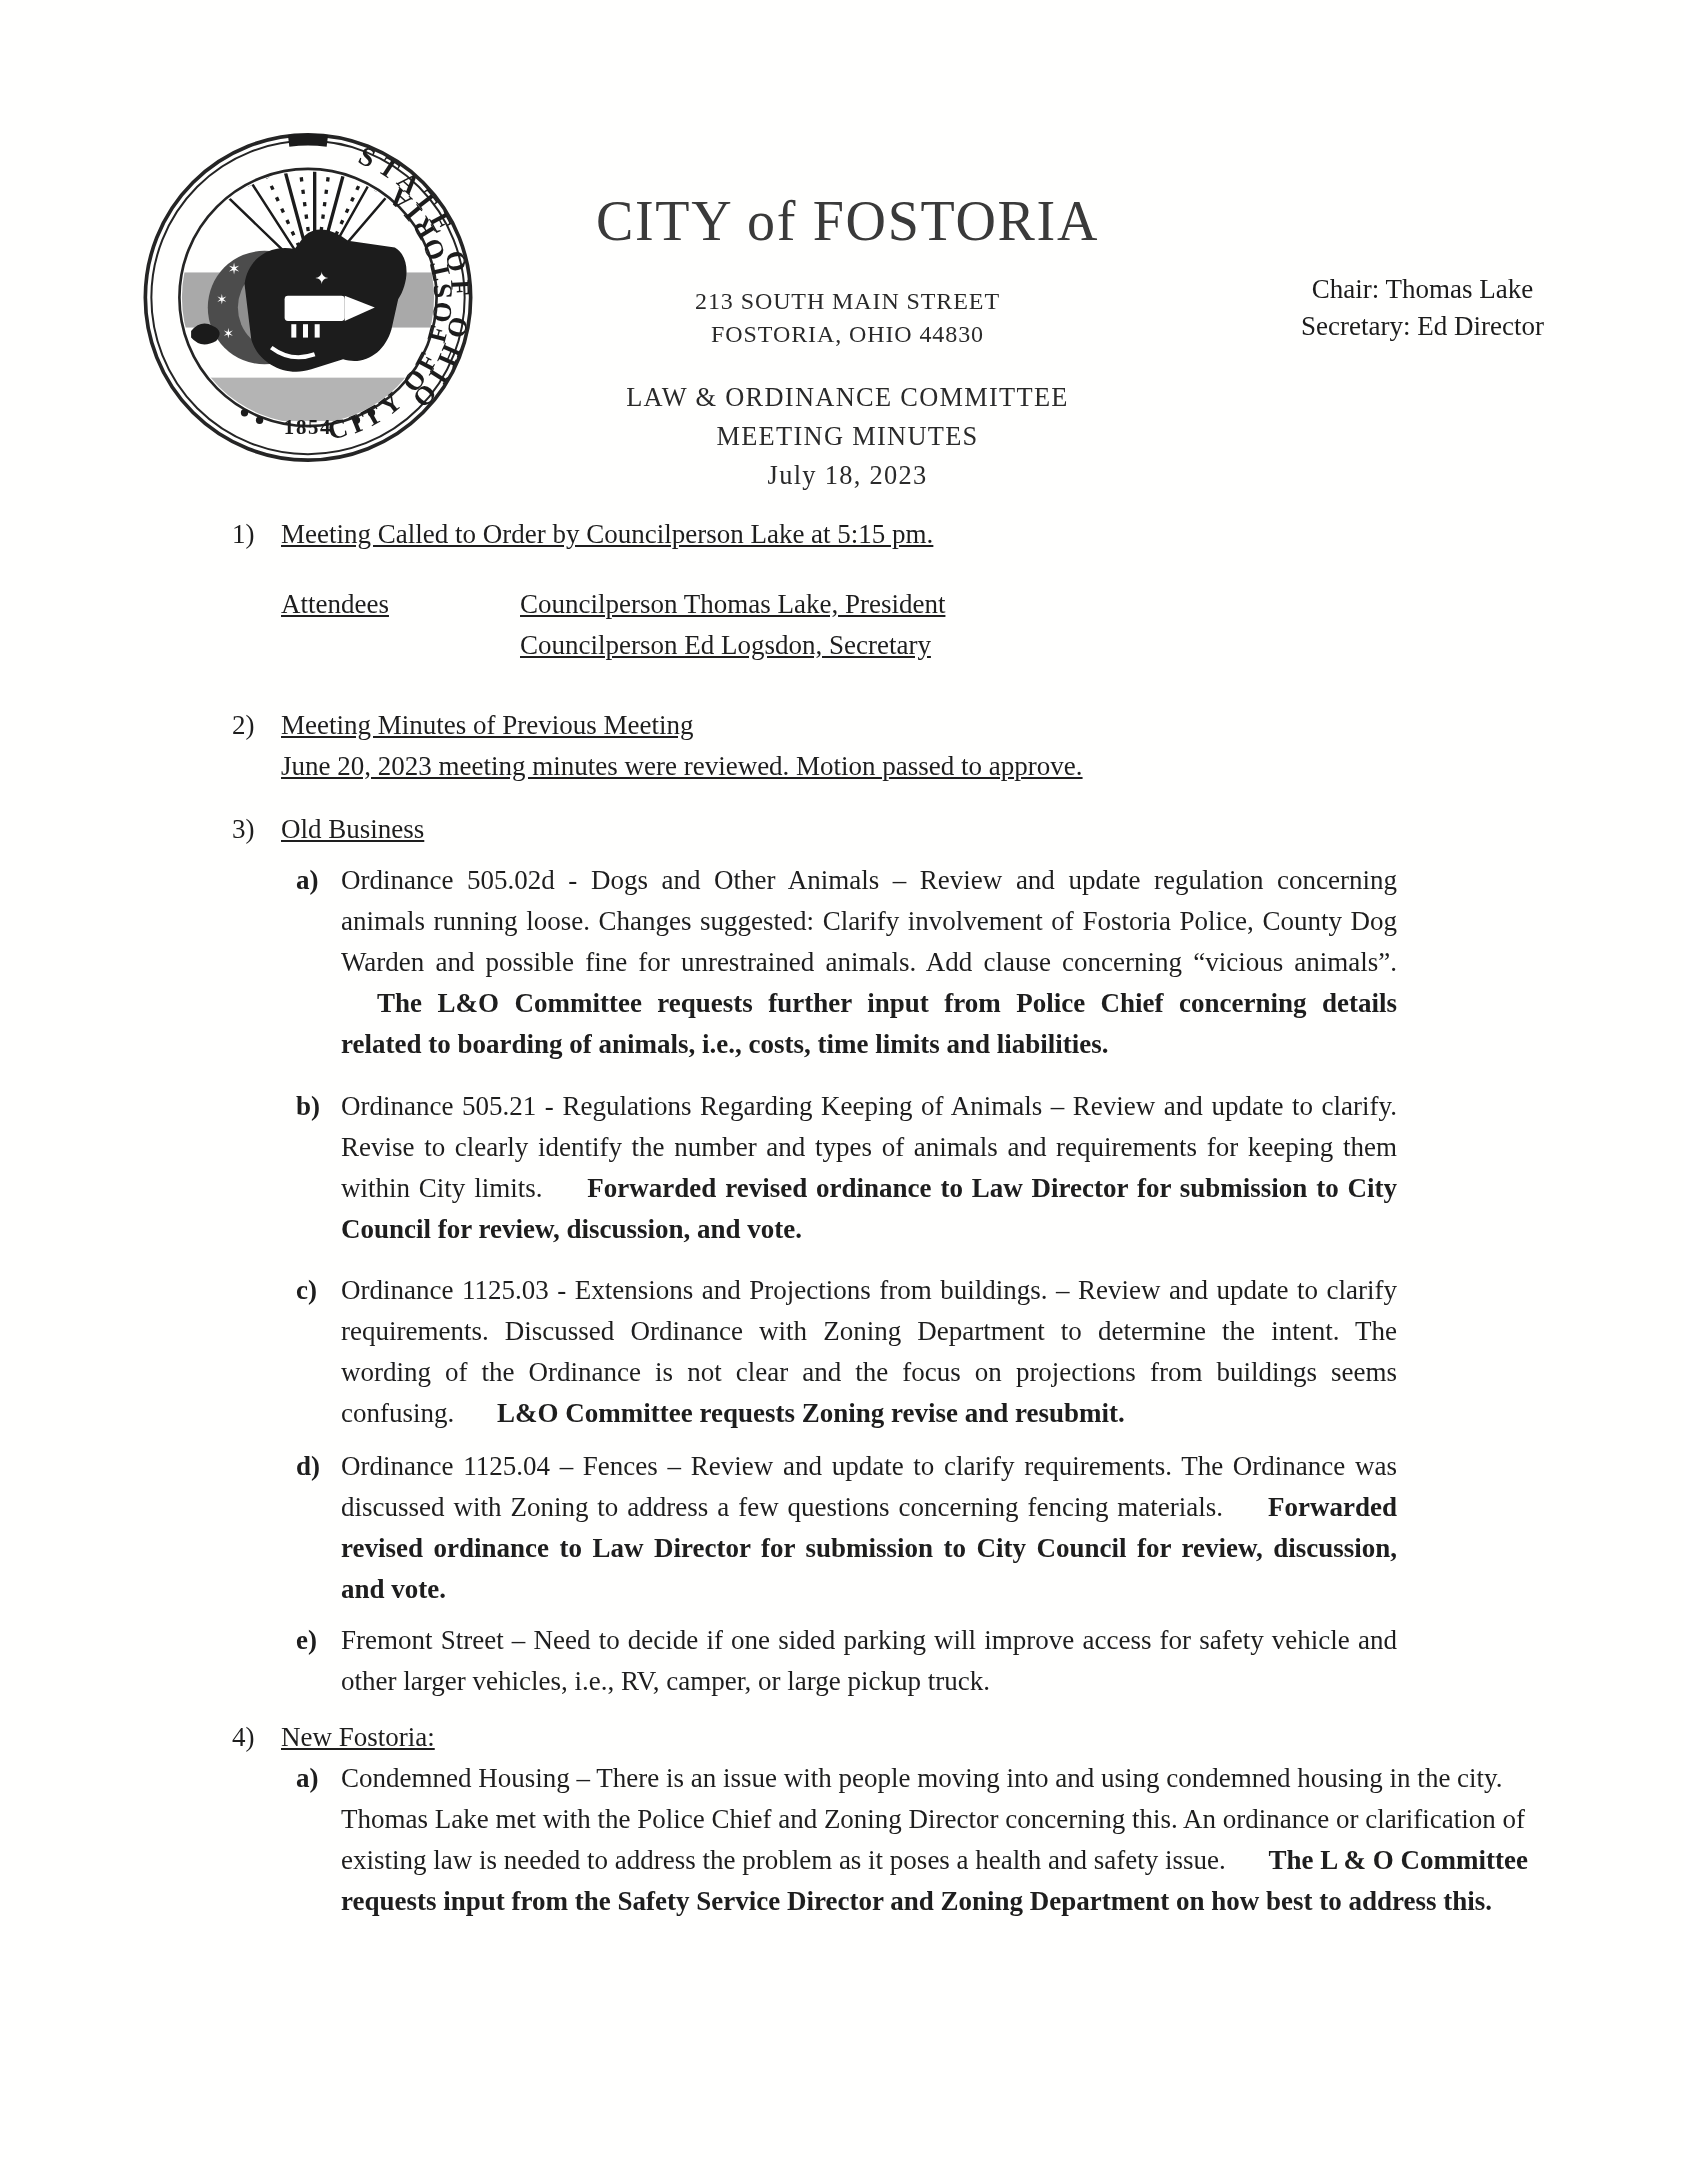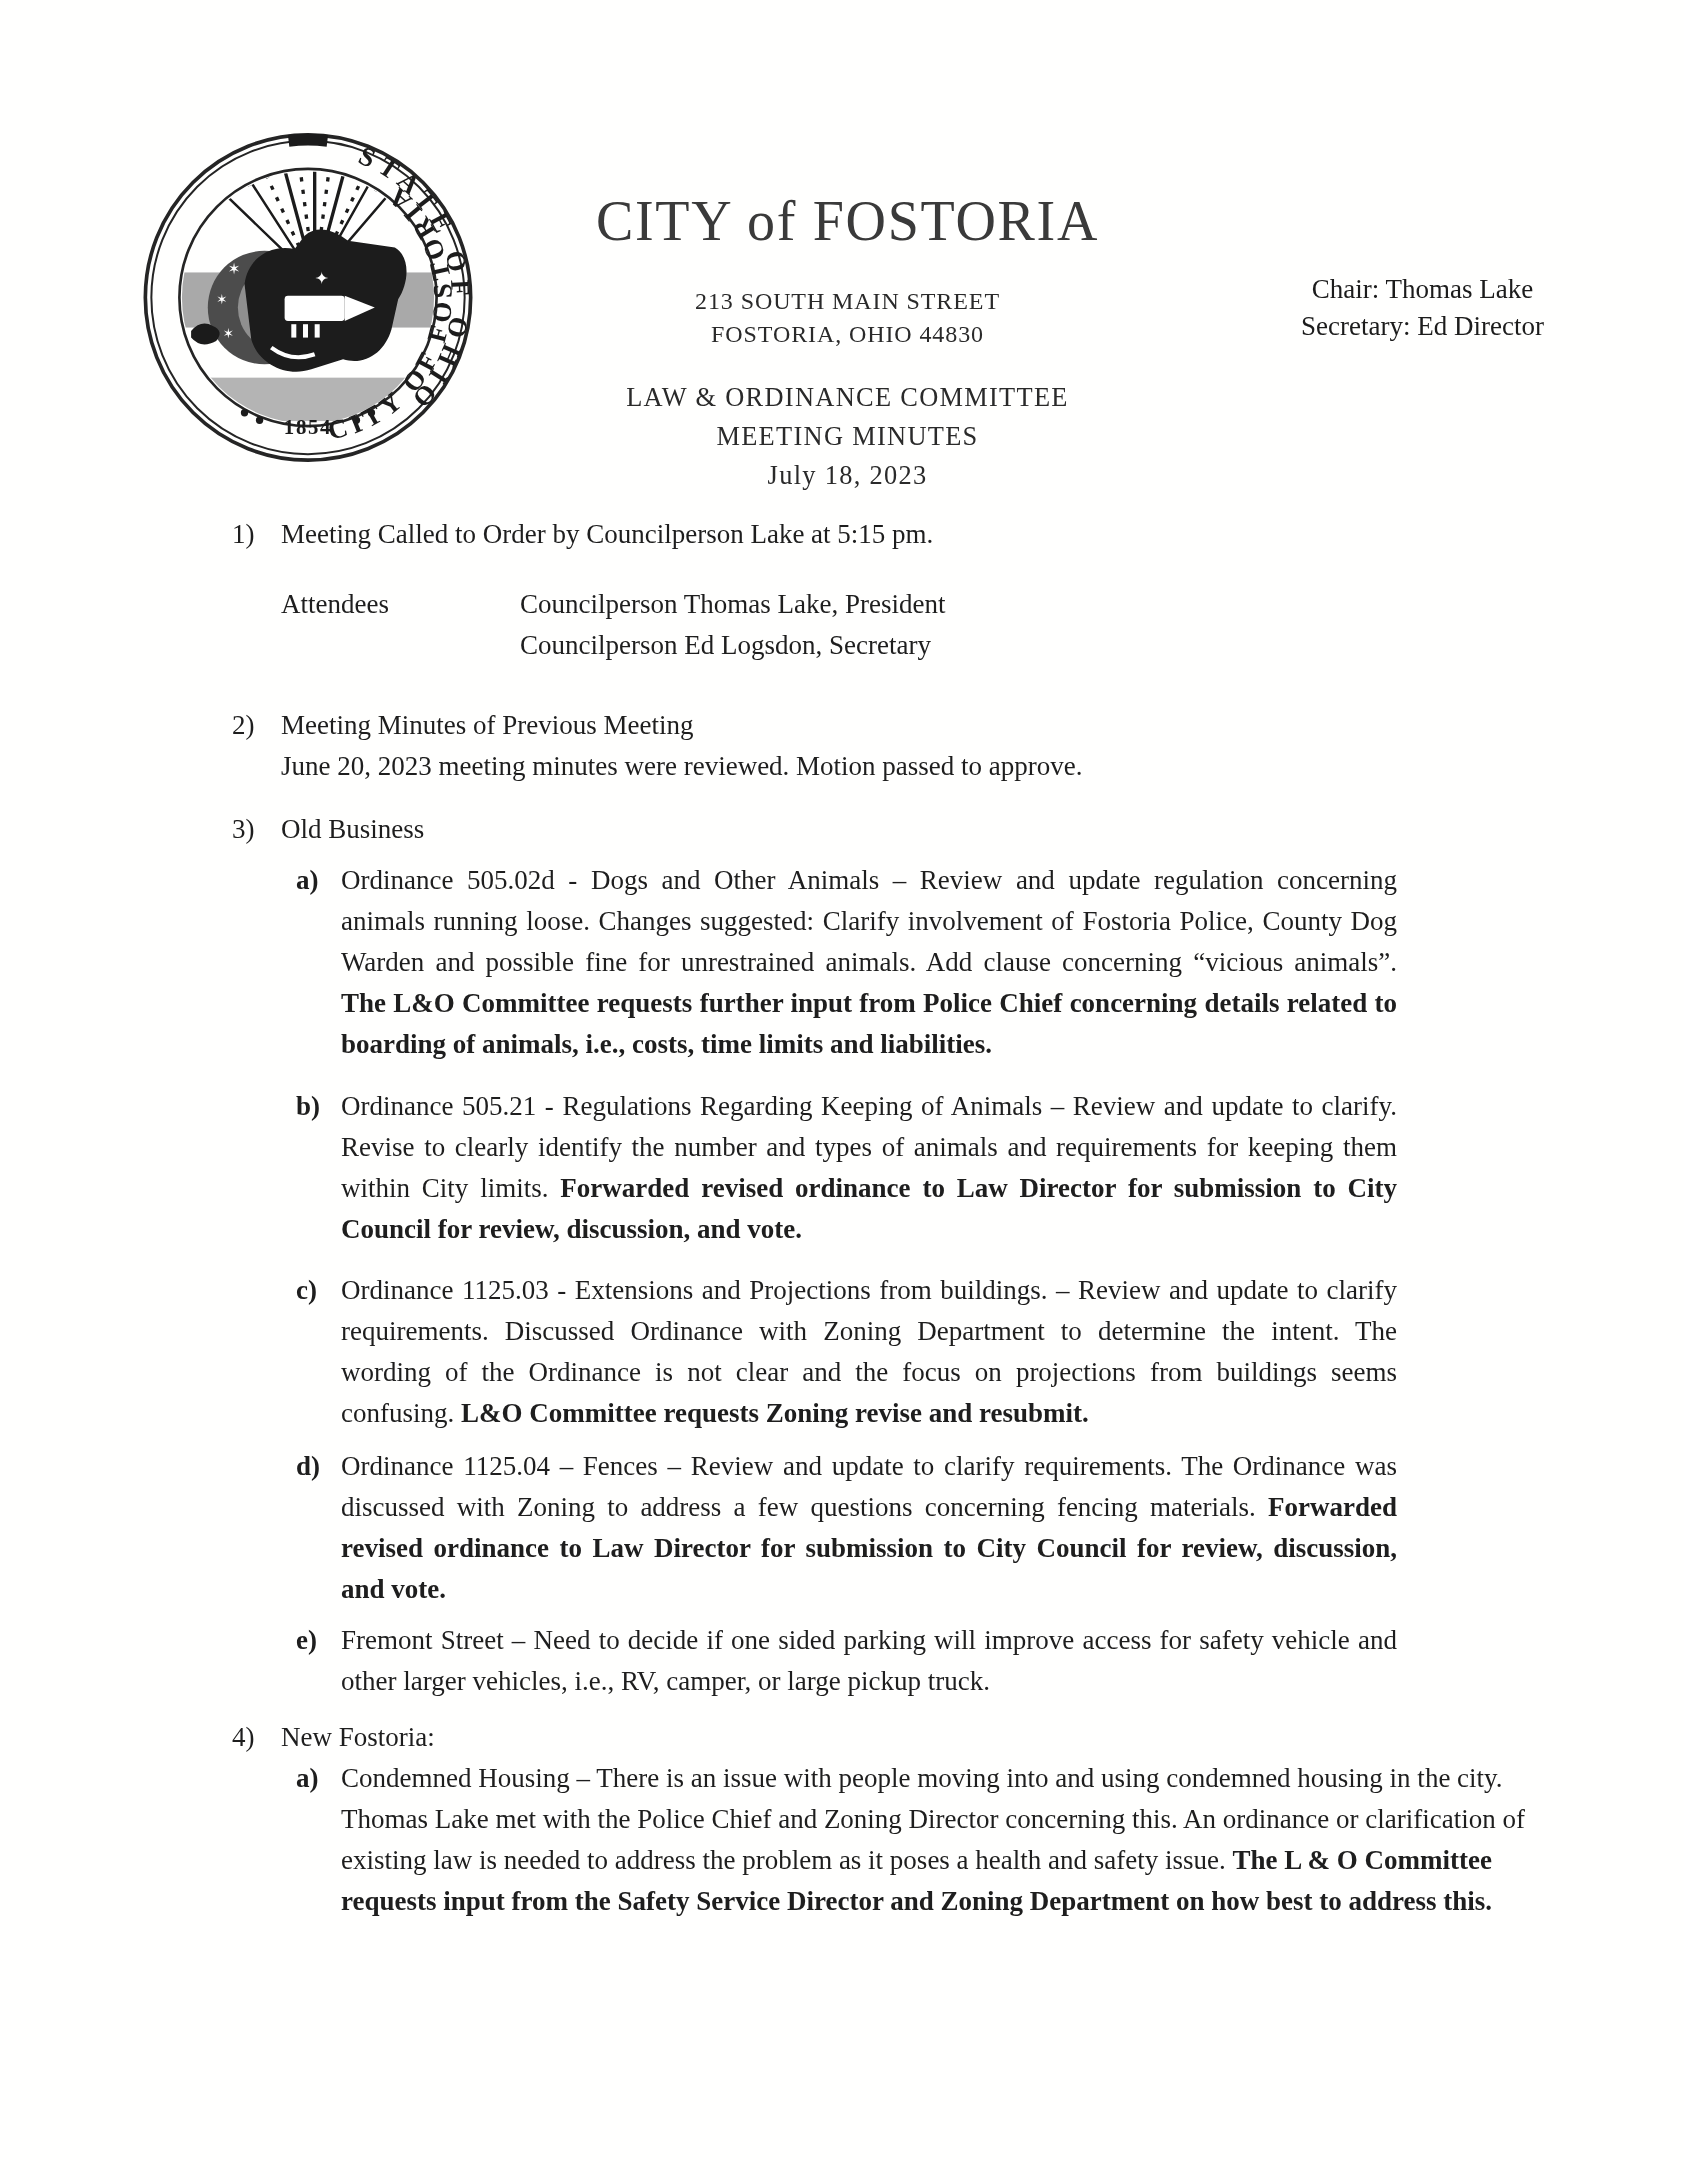--- a/index.html
+++ b/index.html
@@ -22,36 +22,36 @@
     font-size:27px; line-height:37px; color:#1c1c1c;font-family:Liberation Serif, serif;
   }
   .committee-block {
     position:absolute; left:0; top:378px; width:1695px; text-align:center;
     font-size:26.4px; line-height:39px; letter-spacing:1.3px; color:#2a2a2a;
   }
   
   .minutes { position:absolute; left:0; top:514px; width:1685px; font-size:27px; line-height:41px; }
   .li { display:flex; }
   .li .num { flex:none; width:49px; margin-left:232px; }
-  .li .content { flex:1; }
+  .li .content { flex:1;text-decoration:underline; }
   .attendees { display:flex; margin-top:29px; }
   .attendees .att-label { flex:none; width:239px; }
   .item-2 { margin-top:39px; }
   .item-3 { margin-top:22px; }
   .item-4 { margin-top:15.3px; }
   .sub { display:flex; }
   .sub .marker { flex:none; width:45px; margin-left:296px; font-weight:bold; }
   .sub .text { width:1056px; text-align:justify; }
   .sub.wide .text { width:1248px; text-align:left; }
   .sub-a { margin-top:10.2px; }
   .sub-b, .sub-c { margin-top:20.4px; }
   .sub-d { margin-top:12px; }
   .sub-e { margin-top:10.2px; }
   .sub-4a { margin-top:0; }
-  .text b { font-weight:bold; }
+  .text b { font-weight:bold;margin-left:36px; }
 </style>
 </head>
 <body>
 
 <div class="page">
 
   <div class="seal">
     <svg viewBox="0 0 200 200" width="334" height="339">
       <defs>
         <path id="arcL" d="M 100,186 A 86,86 0 0 0 100,14"></path>

